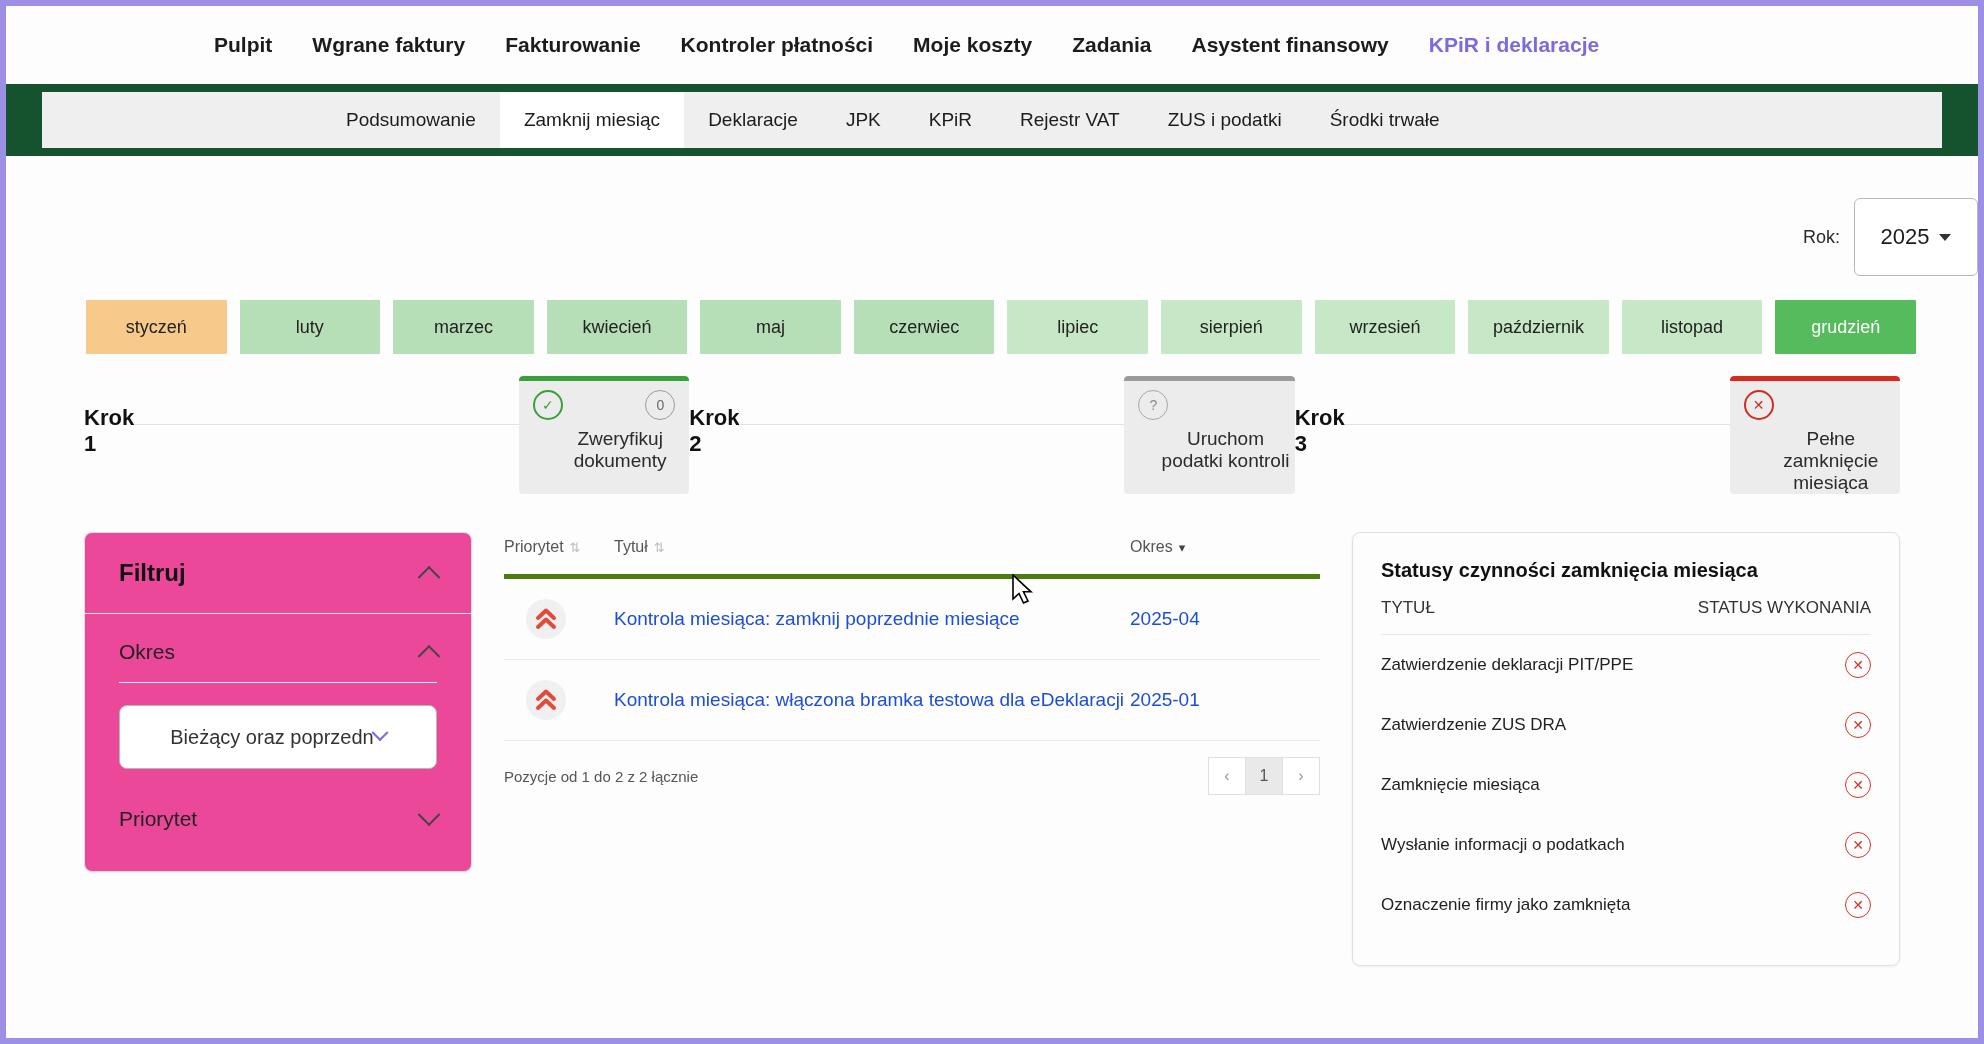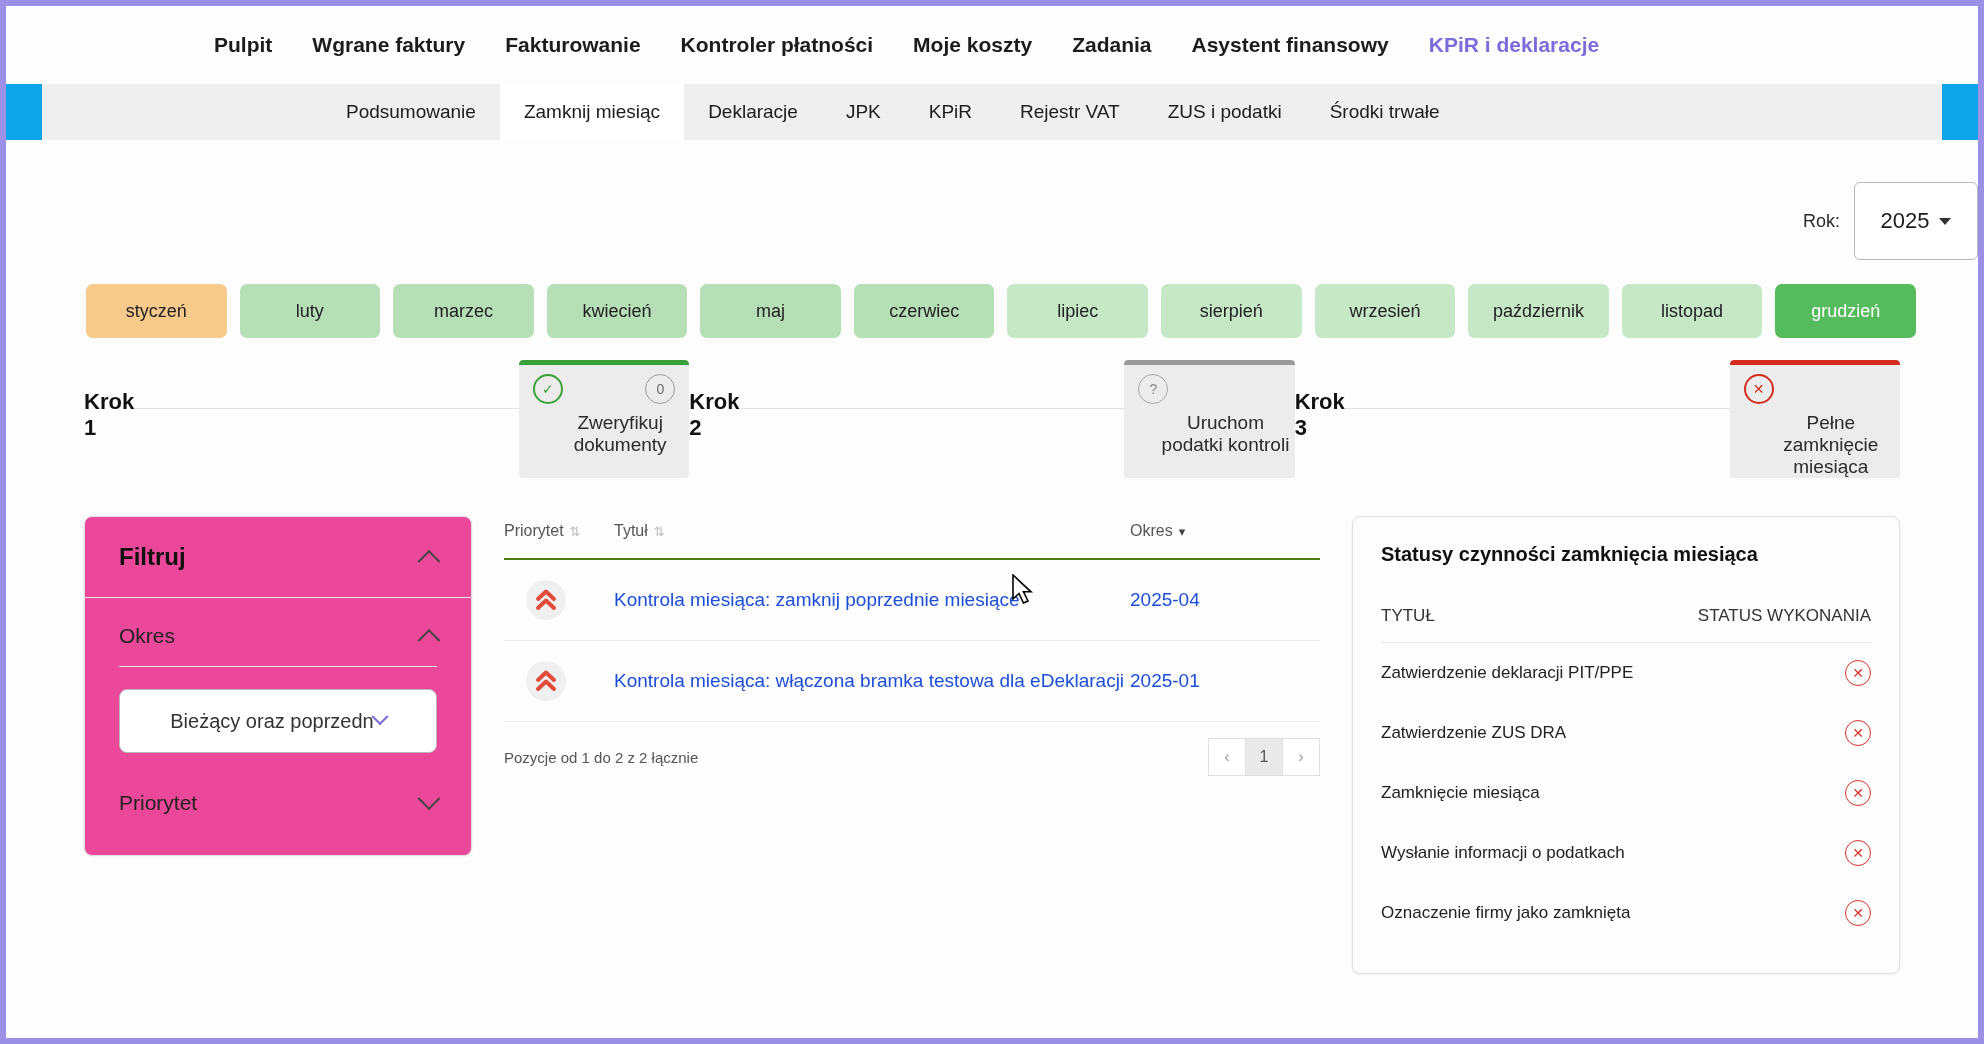--- a/index.html
+++ b/index.html
@@ -30,22 +30,22 @@
     font-size: 21px;
     font-weight: bold;
     color: #1c1c1c;
     white-space: nowrap;
     cursor: pointer;
   }
   .mainnav-item.active { color: #7a6cdb; }
 
   
   .tabbar-wrap {
-    padding: 0 36px;
-    background: #0ea5e9;
+    padding: 8px 36px;
+    background: #14532d;
   }
   .tabbar {
     display: flex;
     align-items: stretch;
     background: #efefef;
     height: 56px;
     padding-left: 280px;
   }
   .tab {
     display: flex; align-items: center; justify-content: center;
@@ -85,21 +85,21 @@
 
   
   .months {
     display: flex;
     gap: 13px;
     padding: 24px 62px 0 80px;
   }
   .month {
     flex: 1 1 0;
     height: 54px;
-    border-radius: 7px;
+    border-radius: 1px;
     display: flex; align-items: center; justify-content: center;
     font-size: 18px;
     color: #222;
     cursor: pointer;
     background: #b7dfb7;
     white-space: nowrap;
   }
   .month.current { background: #f7c98a; }
   .month.selected { background: #55bb5c; color: #fff; }
   .month.pale { background: #c7e8c7; }
@@ -201,21 +201,21 @@
   .chev.down { transform: rotate(45deg) translate(-3px,-3px); }
   .chev.small { width: 12px; height: 12px; border-width: 2px; border-color: #7a6cdb; }
 
   
   .table-col { flex: 1 1 0; min-width: 0; padding-top: 6px; }
   table.tasks { width: 100%; border-collapse: collapse; }
   table.tasks th {
     text-align: left;
     font-size: 16px; font-weight: normal; color: #555;
     padding: 0 0 18px 0;
-    border-bottom: 2px solid #4d7c0f;
+    border-bottom: 5px solid #4d7c0f;
     white-space: nowrap;
   }
   table.tasks th .sorticon {
     display: inline-block; margin-left: 6px;
     color: #bdbdbd; font-size: 13px; vertical-align: middle;
   }
   table.tasks th.okres-col { text-align: left; width: 190px; }
   table.tasks th.prio-col { width: 110px; }
   table.tasks td {
     padding: 20px 0;
@@ -250,21 +250,21 @@
 
   
   .status-panel {
     width: 548px;
     background: #fdfdfd;
     border: 1px solid #e0e0e0;
     border-radius: 8px;
     box-shadow: 0 1px 3px rgba(0,0,0,.06);
     padding: 26px 28px 30px 28px;
   }
-  .status-title { font-size: 20px; font-weight: bold; color: #111; margin-bottom: 40px; }
+  .status-title { font-size: 20px; font-weight: bold; color: #111; margin-bottom: 16px; }
   table.status { width: 100%; border-collapse: collapse; }
   table.status th {
     font-size: 17px; font-weight: normal; color: #333;
     padding-bottom: 16px; border-bottom: 1px solid #e7e7e7;
     text-align: left;
   }
   table.status th.right { text-align: right; }
   table.status td {
     font-size: 17px; color: #222;
     padding: 17px 0 17px 0;

